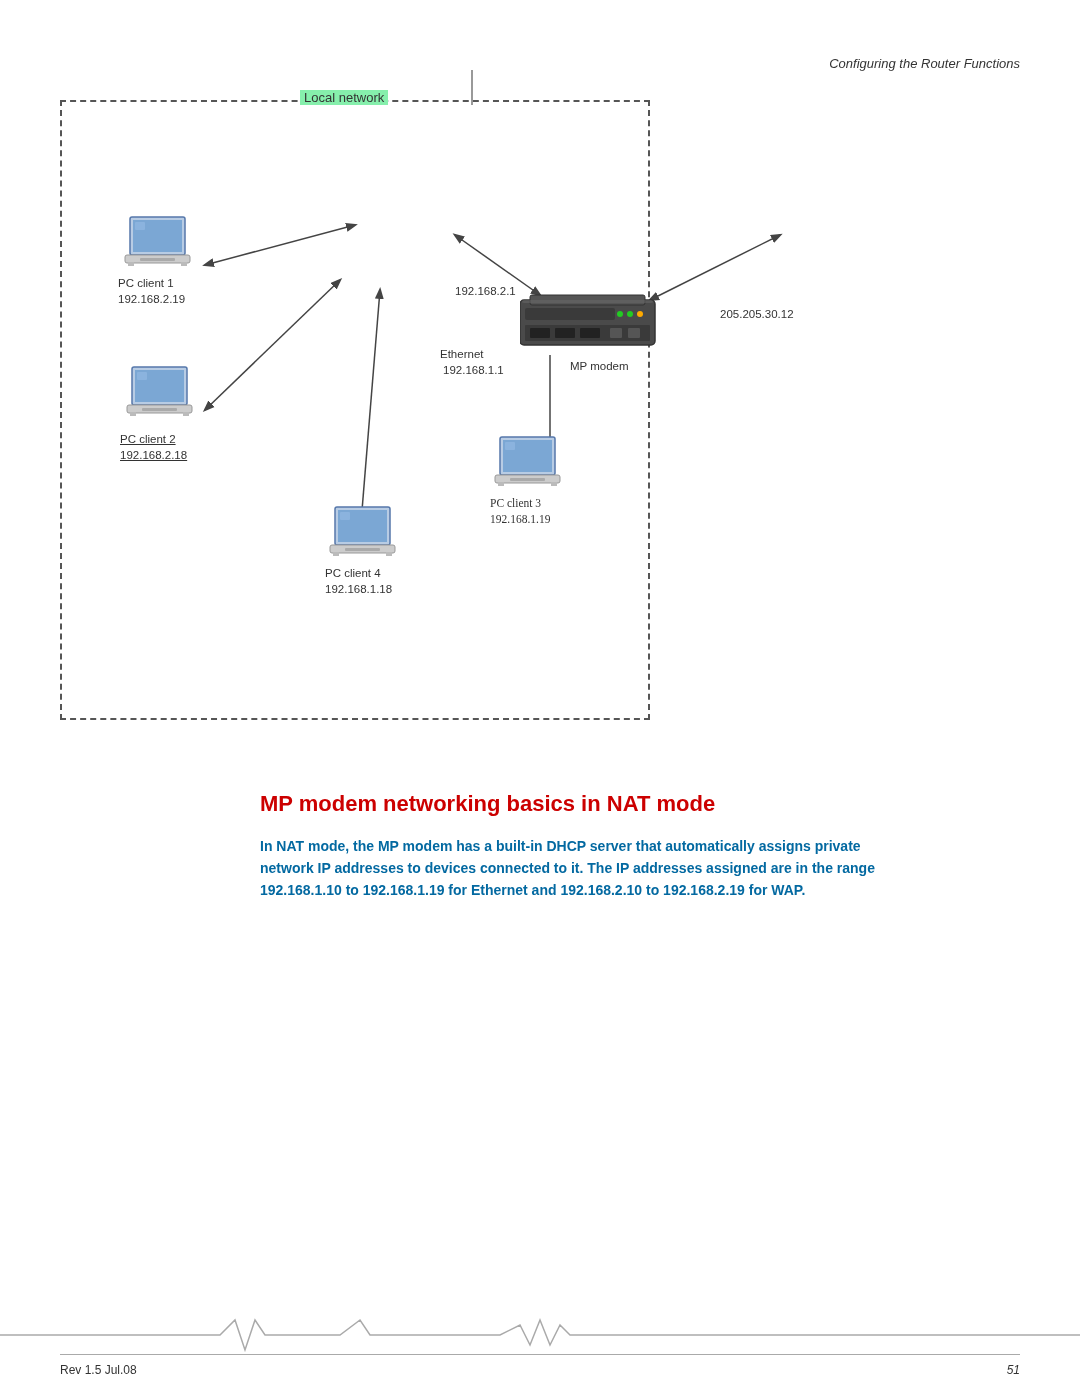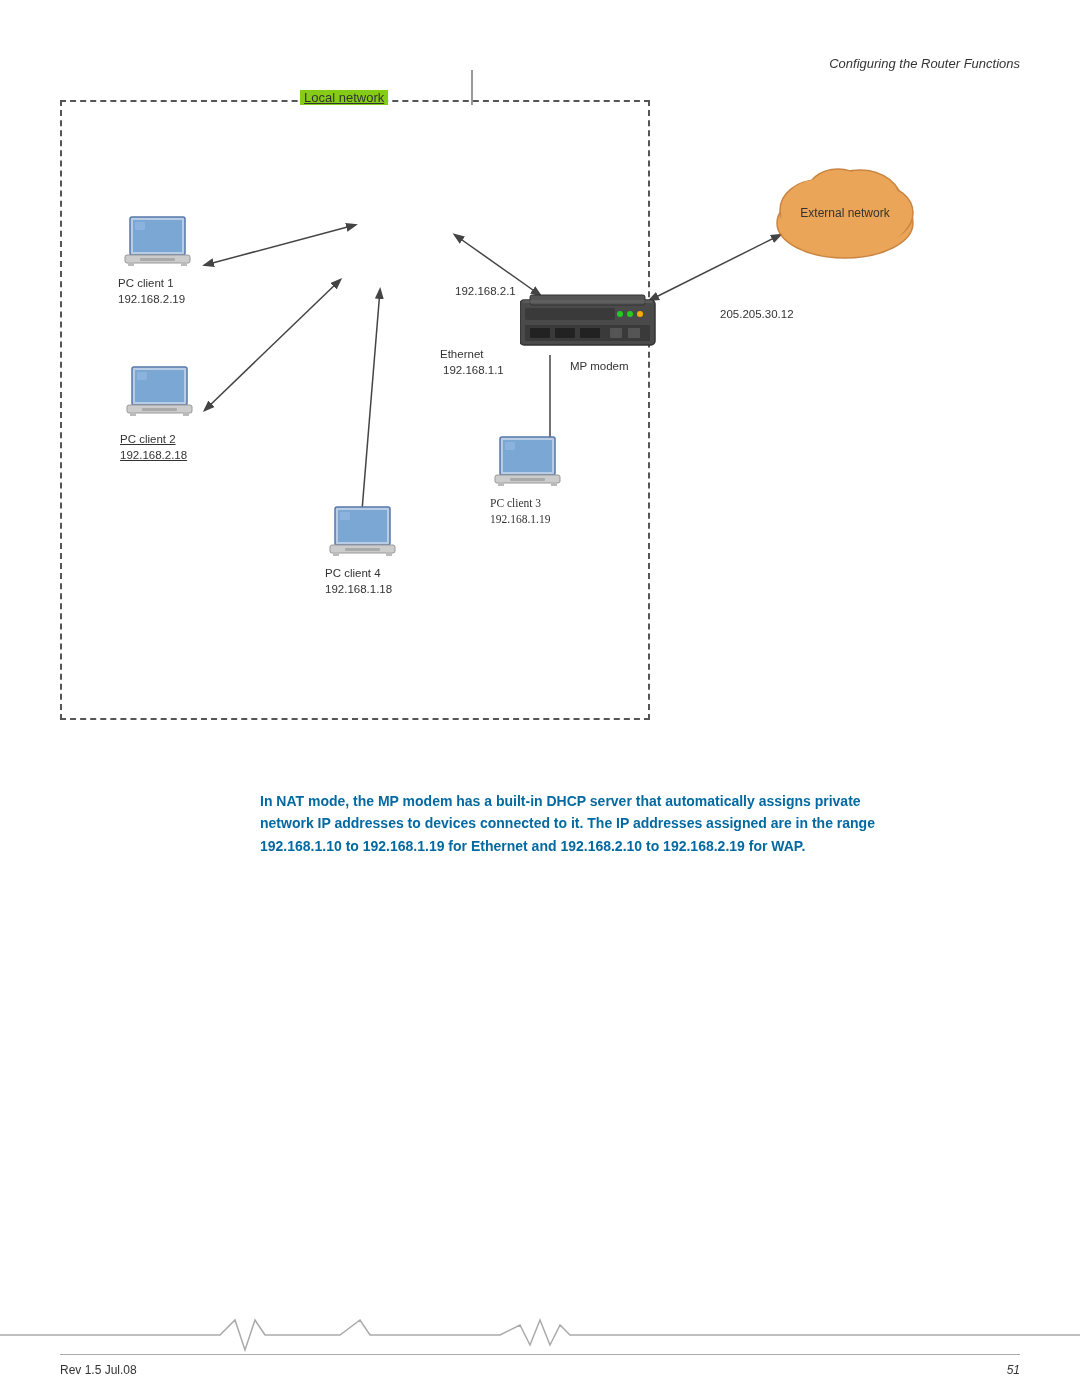--- a/index.html
+++ b/index.html
@@ -47,23 +47,22 @@
       border: 2px dashed #555;
       background: transparent;
     }
 
     .local-network-label {
       position: absolute;
       top: 20px;
       left: 240px;
       font-size: 13px;
       color: #333;
-      background: #84cc16;
+      background: #86efac;
       padding: 0 4px;
-      text-decoration: underline;
     }
 
     
     .cloud {
       position: absolute;
     }
 
     .cloud svg {
       display: block;
     }
@@ -212,35 +211,20 @@
 
       <line x1="300" y1="465" x2="320" y2="220" stroke="#444" stroke-width="1.5" marker-end="url(#arrow)" marker-start="url(#arrow-rev)"></line>
 
       <line x1="490" y1="285" x2="490" y2="380" stroke="#444" stroke-width="1.5"></line>
 
       <line x1="590" y1="230" x2="720" y2="165" stroke="#444" stroke-width="1.5" marker-end="url(#arrow)" marker-start="url(#arrow-rev)"></line>
 
     </svg>
 
 
-    <div class="cloud ext-cloud" style="position:absolute; top:75px; left:700px;">
-      <svg width="170" height="120" viewBox="0 0 170 120" xmlns="http://www.w3.org/2000/svg">
-        <g opacity="0.85">
-          <ellipse cx="85" cy="78" rx="68" ry="35" fill="#e8963c" stroke="#c07020" stroke-width="1.5"></ellipse>
-          <ellipse cx="58" cy="65" rx="38" ry="30" fill="#e8963c" stroke="#c07020" stroke-width="1.5"></ellipse>
-          <ellipse cx="100" cy="58" rx="42" ry="33" fill="#e8963c" stroke="#c07020" stroke-width="1.5"></ellipse>
-          <ellipse cx="78" cy="50" rx="32" ry="26" fill="#e8963c" stroke="#c07020" stroke-width="1.5"></ellipse>
-          <ellipse cx="118" cy="68" rx="35" ry="28" fill="#e8963c" stroke="#c07020" stroke-width="1.5"></ellipse>
-          <ellipse cx="85" cy="74" rx="64" ry="32" fill="#e8963c"></ellipse>
-          <ellipse cx="60" cy="62" rx="36" ry="28" fill="#e8963c"></ellipse>
-          <ellipse cx="100" cy="56" rx="40" ry="30" fill="#e8963c"></ellipse>
-        </g>
-        <text x="85" y="72" text-anchor="middle" font-size="12" font-family="Arial" fill="#333">External network</text>
-      </svg>
-    </div>
 
     <div class="laptop" style="position:absolute; top:145px; left:60px;">
       <svg class="laptop-svg" viewBox="0 0 80 60" xmlns="http://www.w3.org/2000/svg">
 
         <rect x="10" y="2" width="55" height="38" rx="2" fill="#b8cce4" stroke="#5577aa" stroke-width="1.5"></rect>
         <rect x="13" y="5" width="49" height="32" fill="#7ba7d4"></rect>
 
         <rect x="5" y="40" width="65" height="8" rx="2" fill="#cccccc" stroke="#999" stroke-width="1"></rect>
 
         <rect x="20" y="43" width="35" height="3" rx="1" fill="#aaa"></rect>
@@ -344,20 +328,21 @@
       <span>MP modem</span>
     </div>
 
     <div class="ip-label" style="position:absolute; top:238px; left:660px;">
       <span>205.205.30.12</span>
     </div>
 
   </div>
 
   <div class="text-section">
+    <div class="section-title">MP modem networking basics in NAT mode</div>
     <div class="section-body">In NAT mode, the MP modem has a built-in DHCP server that automatically assigns private network IP addresses to devices connected to it. The IP addresses assigned are in the range 192.168.1.10 to 192.168.1.19 for Ethernet and 192.168.2.10 to 192.168.2.19 for WAP.</div>
   </div>
 
 </div>
 
 <svg style="position:absolute; bottom:42px; left:0; width:1080px; height:40px;" viewBox="0 0 1080 40" xmlns="http://www.w3.org/2000/svg">
   <polyline points="0,20 200,20 220,20 235,5 245,35 255,5 265,20 300,20 340,20 360,5 370,20 400,20 500,20 520,10 530,30 540,5 550,30 560,10 570,20 600,20 1080,20" fill="none" stroke="#aaa" stroke-width="1.5"></polyline>
 </svg>
 
 <div class="page-footer">

